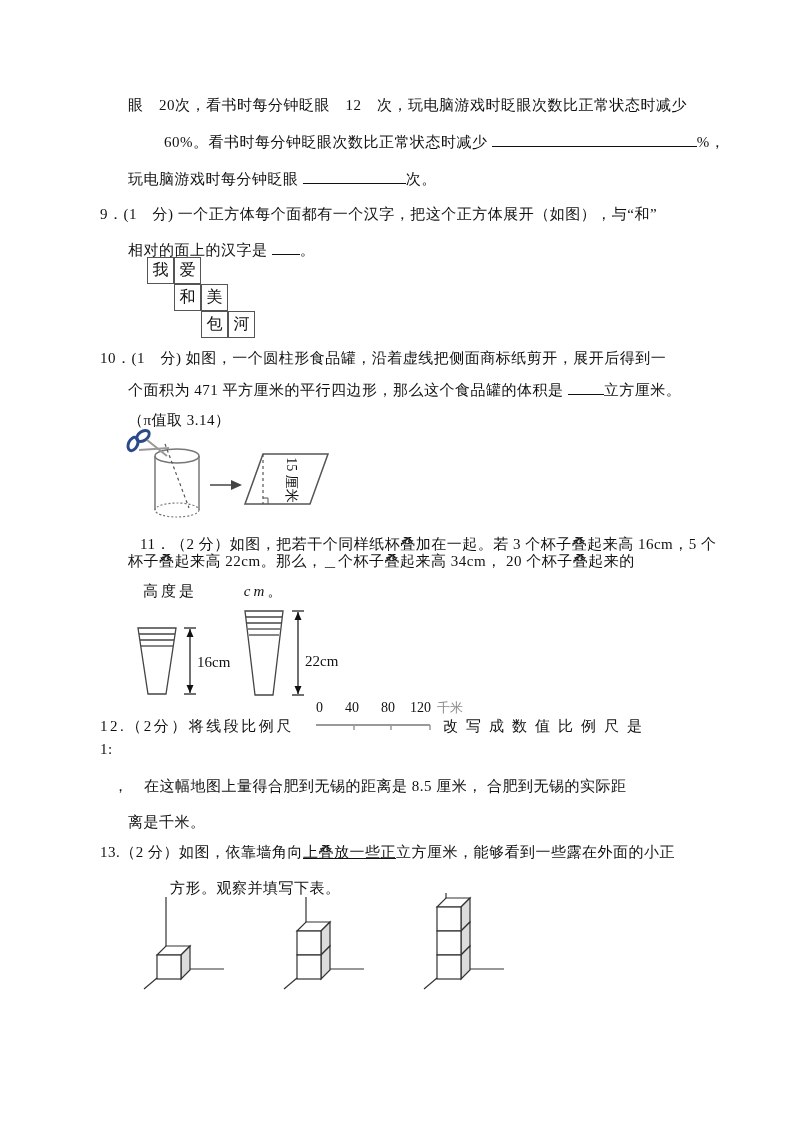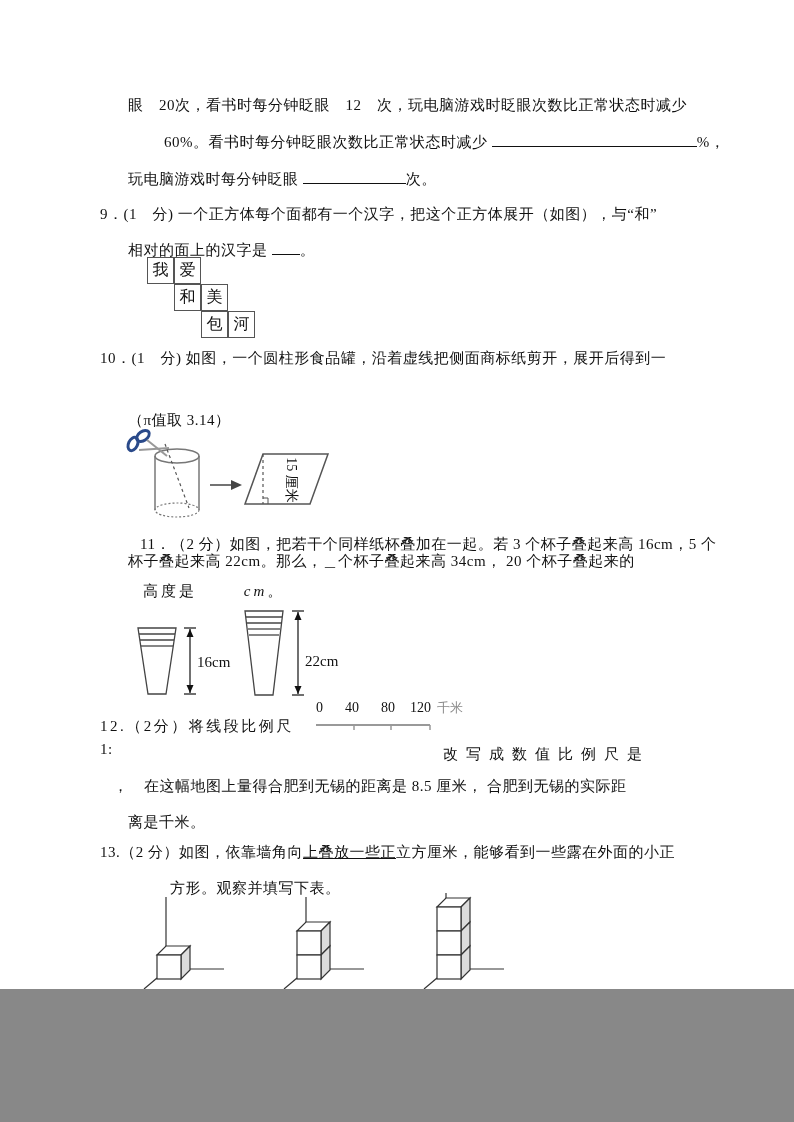--- a/index.html
+++ b/index.html
@@ -1,40 +1,40 @@
 <!DOCTYPE html>
 <html><head>
 <meta charset="utf-8">
 <style>
   * { margin:0; padding:0; box-sizing:border-box; }
   html,body { background:#888; }
   #page {
     position:relative;
-    width:794px; height:989px;
+    width:794px; height:1122px;
     margin:0 auto;
     background:#ffffff;
     font-family:"Liberation Serif","DejaVu Serif",serif;
     color:#111;
     font-size:15px;
     overflow:hidden;
   }
   .ln {
     position:absolute;
     white-space:pre;
     line-height:20px;
     letter-spacing:0.5px;
   }
   .u {
     display:inline-block;
     border-bottom:1px solid #111;
     height:15px;
     vertical-align:baseline;
   }
   .sp2 { letter-spacing:2.5px;text-align:right; }
-  .sp8 { letter-spacing:8px;margin-top:28px; }
+  .sp8 { letter-spacing:8px; }
   .sp3 { letter-spacing:3px; }
   .ul { text-decoration:underline; }
   .it { font-style:italic;margin-left:40px; }
   
   #net { position:absolute; left:147px; top:257px; width:110px; height:82px; }
   .cell {
     position:absolute; width:27px; height:27px;
     border:1px solid #555;
     display:flex; align-items:center; justify-content:center;
     font-size:16px; background:#fff;
@@ -63,20 +63,21 @@
   <div id="net">
     <div class="cell c0">我</div>
     <div class="cell c1">爱</div>
     <div class="cell c2">和</div>
     <div class="cell c3">美</div>
     <div class="cell c4">包</div>
     <div class="cell c5">河</div>
   </div>
 
   <div class="ln" style="left:100px; top:348px;"><span>10．(1　分) 如图，一个圆柱形食品罐，沿着虚线把侧面商标纸剪开，展开后得到一</span></div>
+  <div class="ln" style="left:128px; top:380px;"><span>个面积为 471 平方厘米的平行四边形，那么这个食品罐的体积是 </span><span class="u" style="width:36px;"></span><span>立方厘米。</span></div>
   <div class="ln" style="left:128px; top:410px;"><span>（π值取 3.14）</span></div>
 
   <svg style="left:115px; top:428px;" width="235" height="92" viewBox="0 0 235 92">
 
     <g>
       <ellipse cx="62" cy="28" rx="22" ry="7" fill="none" stroke="#777" stroke-width="1.5"></ellipse>
       <line x1="40" y1="28" x2="40" y2="82" stroke="#777" stroke-width="1.5"></line>
       <line x1="84" y1="28" x2="84" y2="82" stroke="#777" stroke-width="1.5"></line>
       <ellipse cx="62" cy="82" rx="22" ry="7" fill="none" stroke="#777" stroke-width="1.2" stroke-dasharray="2,2"></ellipse>
       <line x1="50" y1="16" x2="74" y2="80" stroke="#555" stroke-width="1.2" stroke-dasharray="3,3"></line>

